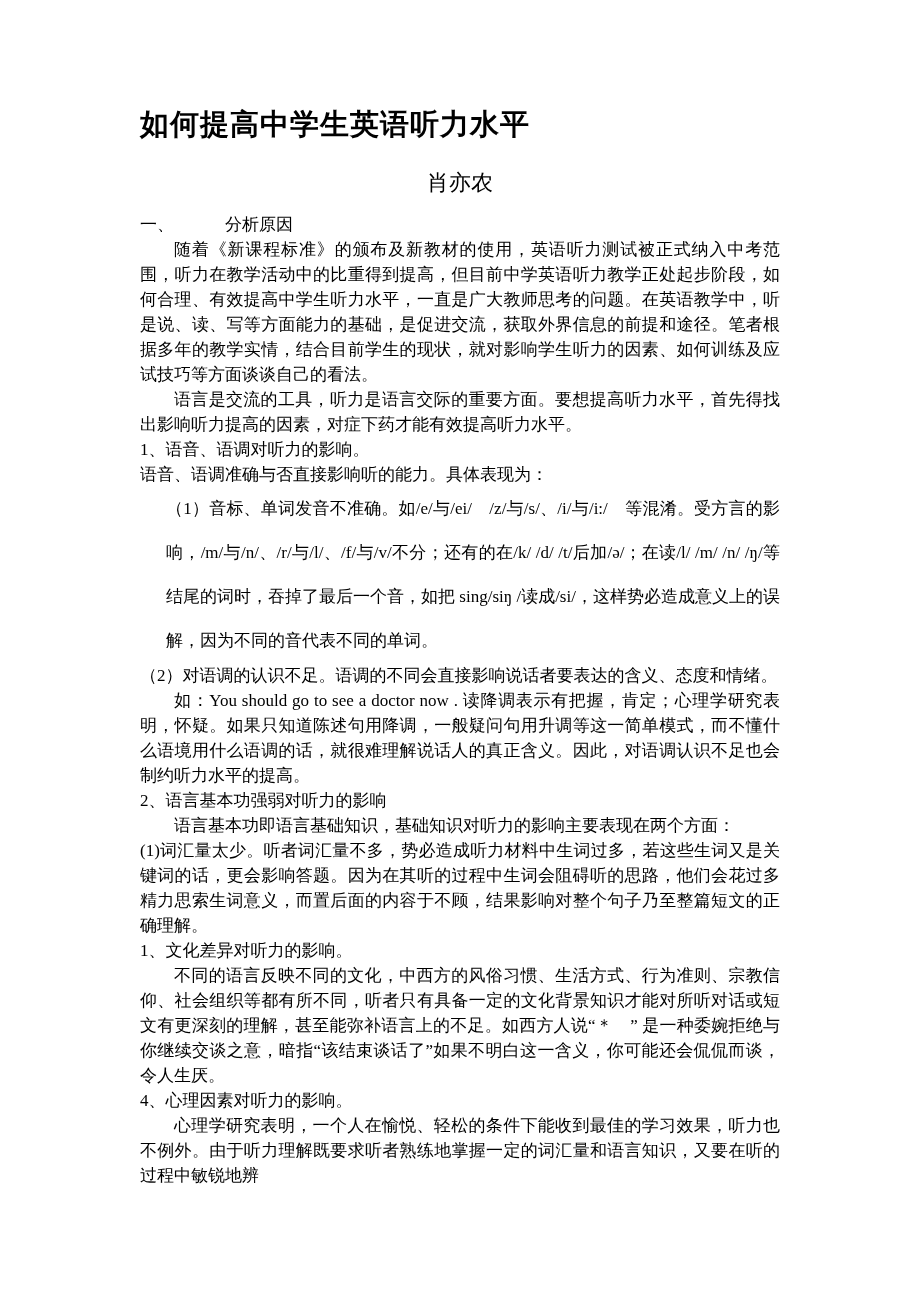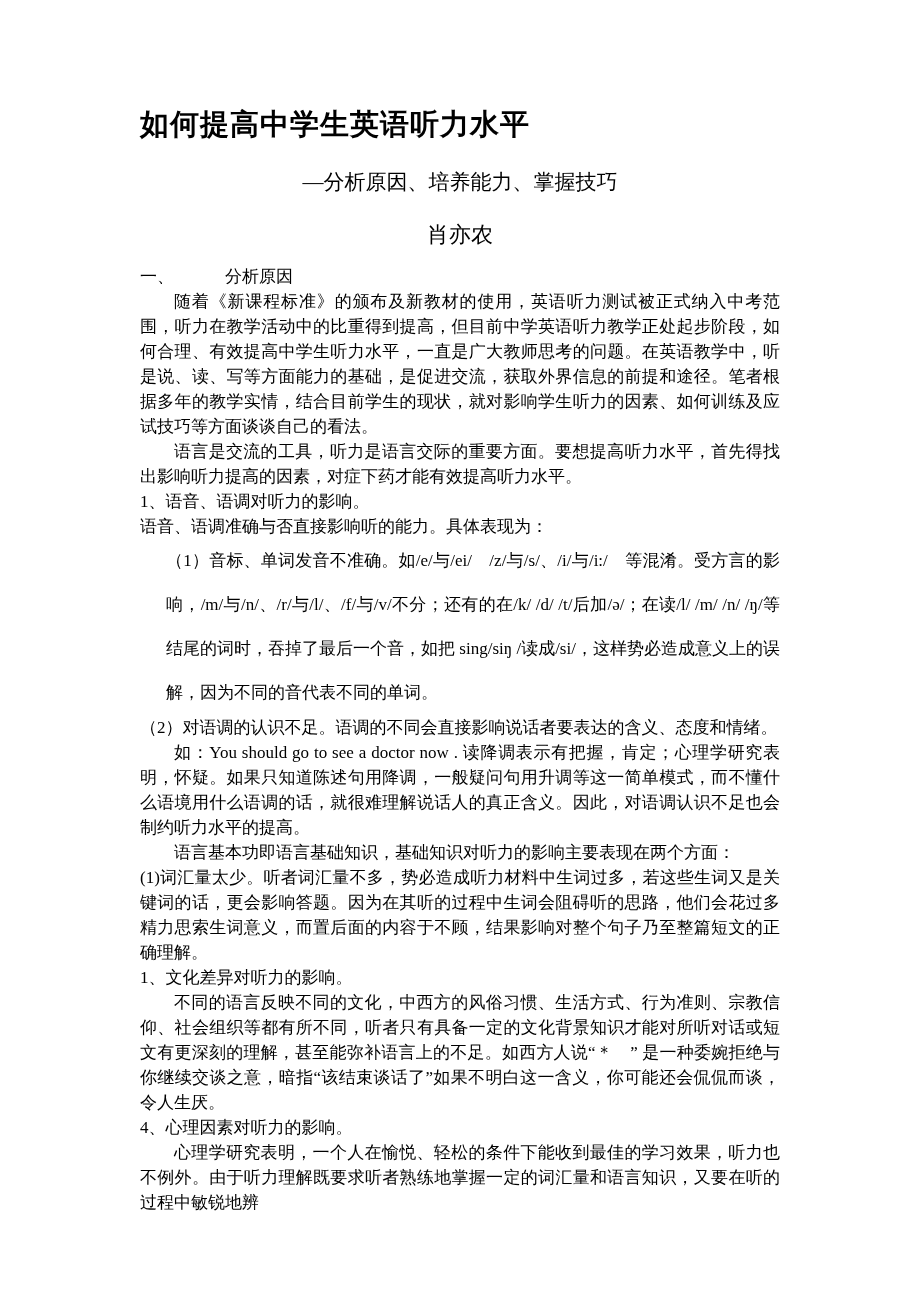--- a/index.html
+++ b/index.html
@@ -53,30 +53,30 @@
   .para.loose {
     line-height: 44px;
     margin-left: 26px;
   }
 </style>
 </head>
 <body>
 
 <div class="page">
   <h1 class="doc-title">如何提高中学生英语听力水平</h1>
-  <div class="doc-subtitle">—分析原因、培养能力、掌握技巧</div>
   <div class="doc-author">肖亦农</div>
 
   <p class="para">一、　　　分析原因</p>
   <p class="para indent">随着《新课程标准》的颁布及新教材的使用，英语听力测试被正式纳入中考范围，听力在教学活动中的比重得到提高，但目前中学英语听力教学正处起步阶段，如何合理、有效提高中学生听力水平，一直是广大教师思考的问题。在英语教学中，听是说、读、写等方面能力的基础，是促进交流，获取外界信息的前提和途径。笔者根据多年的教学实情，结合目前学生的现状，就对影响学生听力的因素、如何训练及应试技巧等方面谈谈自己的看法。</p>
   <p class="para indent">语言是交流的工具，听力是语言交际的重要方面。要想提高听力水平，首先得找出影响听力提高的因素，对症下药才能有效提高听力水平。</p>
   <p class="para">1、语音、语调对听力的影响。</p>
   <p class="para">语音、语调准确与否直接影响听的能力。具体表现为：</p>
   <p class="para loose">（1）音标、单词发音不准确。如/e/与/ei/　/z/与/s/、/i/与/i:/　等混淆。受方言的影响，/m/与/n/、/r/与/l/、/f/与/v/不分；还有的在/k/ /d/ /t/后加/ə/；在读/l/ /m/ /n/ /ŋ/等结尾的词时，吞掉了最后一个音，如把 sing/siŋ /读成/si/，这样势必造成意义上的误解，因为不同的音代表不同的单词。</p>
   <p class="para">（2）对语调的认识不足。语调的不同会直接影响说话者要表达的含义、态度和情绪。</p>
   <p class="para indent">如：You should go to see a doctor now . 读降调表示有把握，肯定；心理学研究表明，怀疑。如果只知道陈述句用降调，一般疑问句用升调等这一简单模式，而不懂什么语境用什么语调的话，就很难理解说话人的真正含义。因此，对语调认识不足也会制约听力水平的提高。</p>
+  <p class="para">2、语言基本功强弱对听力的影响</p>
   <p class="para indent">语言基本功即语言基础知识，基础知识对听力的影响主要表现在两个方面：</p>
   <p class="para">(1)词汇量太少。听者词汇量不多，势必造成听力材料中生词过多，若这些生词又是关键词的话，更会影响答题。因为在其听的过程中生词会阻碍听的思路，他们会花过多精力思索生词意义，而置后面的内容于不顾，结果影响对整个句子乃至整篇短文的正确理解。</p>
   <p class="para">1、文化差异对听力的影响。</p>
   <p class="para indent">不同的语言反映不同的文化，中西方的风俗习惯、生活方式、行为准则、宗教信仰、社会组织等都有所不同，听者只有具备一定的文化背景知识才能对所听对话或短文有更深刻的理解，甚至能弥补语言上的不足。如西方人说“＊　” 是一种委婉拒绝与你继续交谈之意，暗指“该结束谈话了”如果不明白这一含义，你可能还会侃侃而谈，令人生厌。</p>
   <p class="para">4、心理因素对听力的影响。</p>
   <p class="para indent">心理学研究表明，一个人在愉悦、轻松的条件下能收到最佳的学习效果，听力也不例外。由于听力理解既要求听者熟练地掌握一定的词汇量和语言知识，又要在听的过程中敏锐地辨</p>
 </div>
 
 </body></html>

